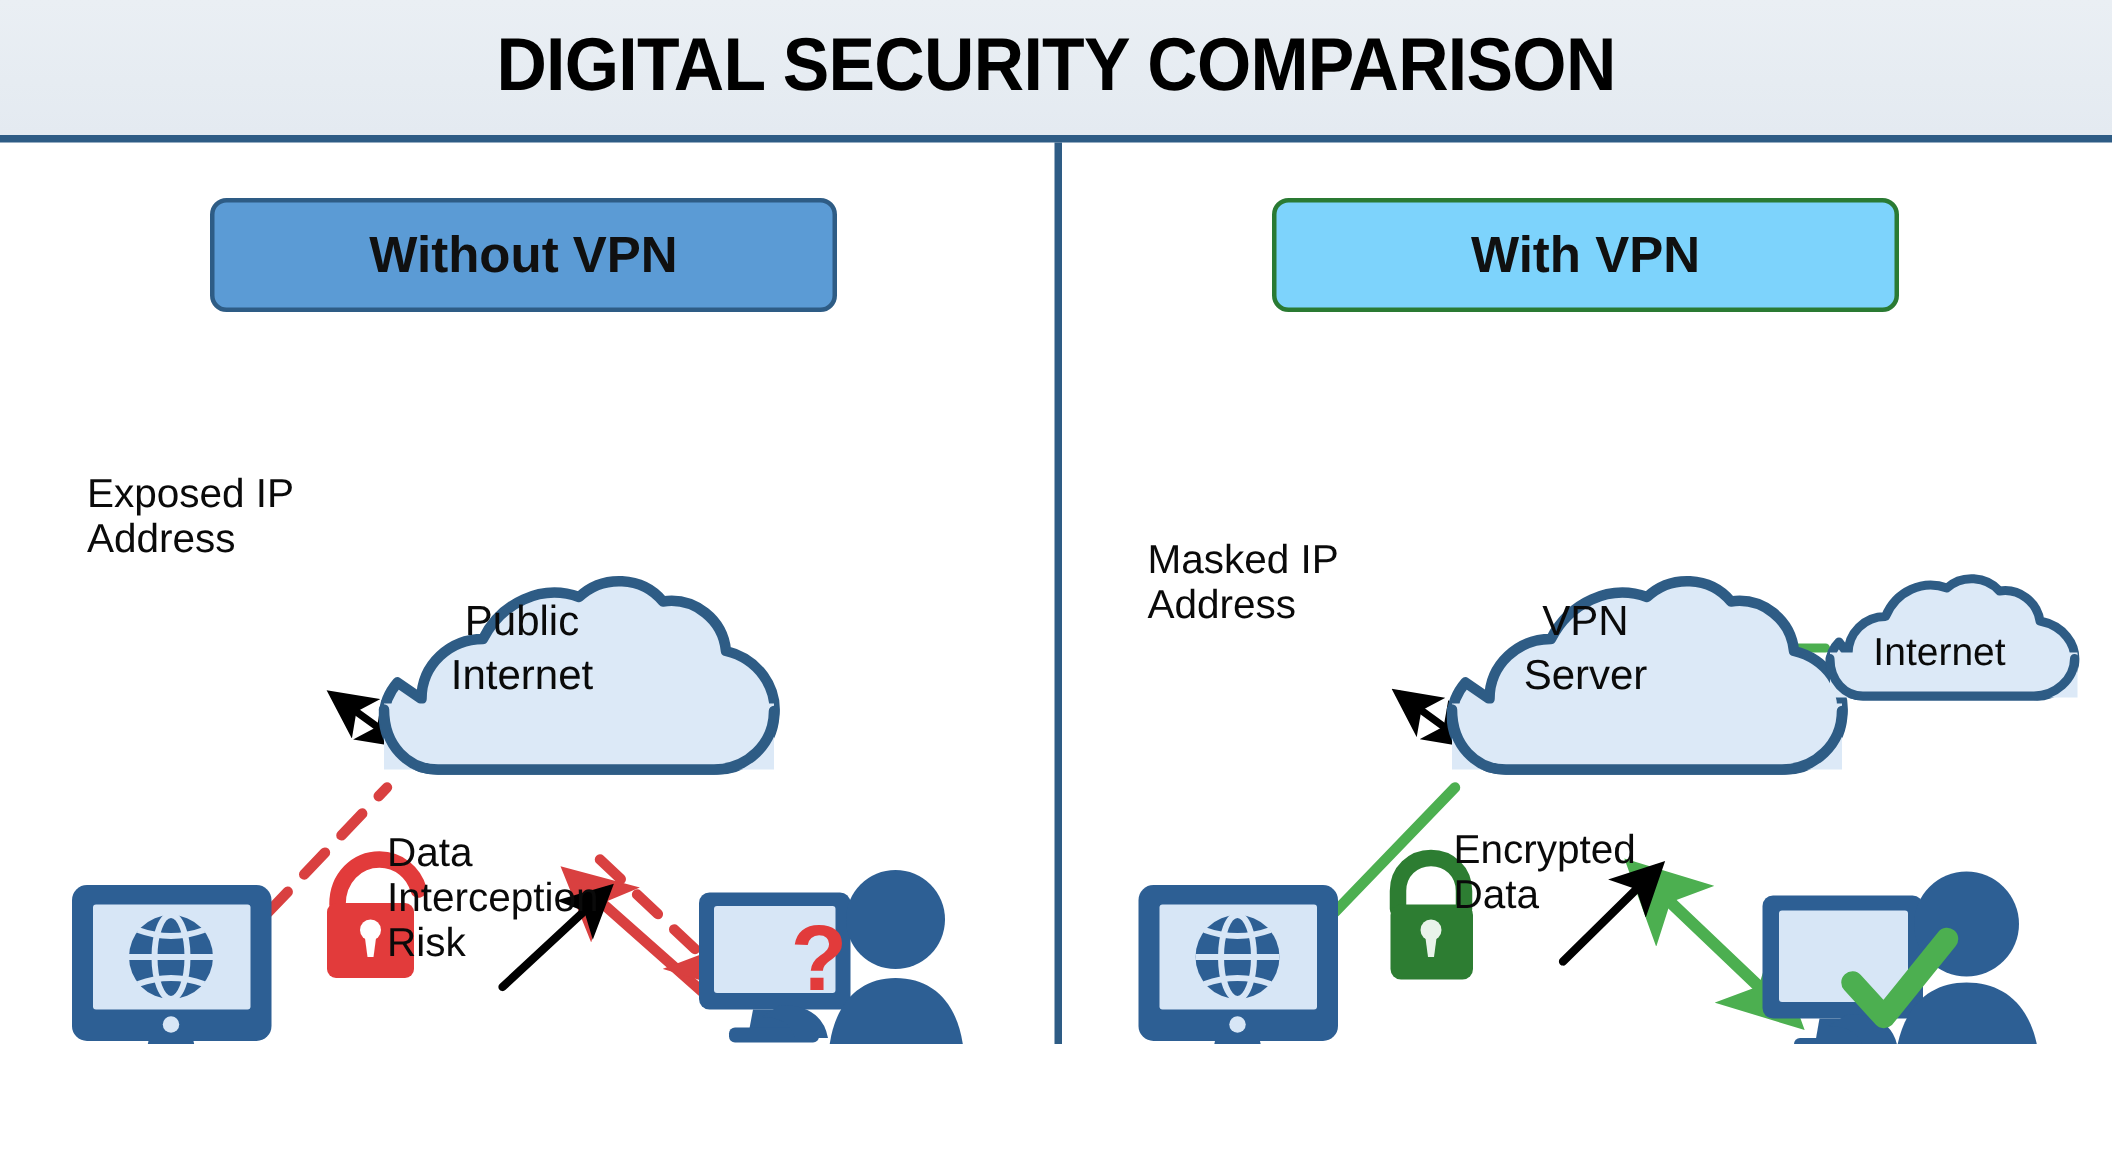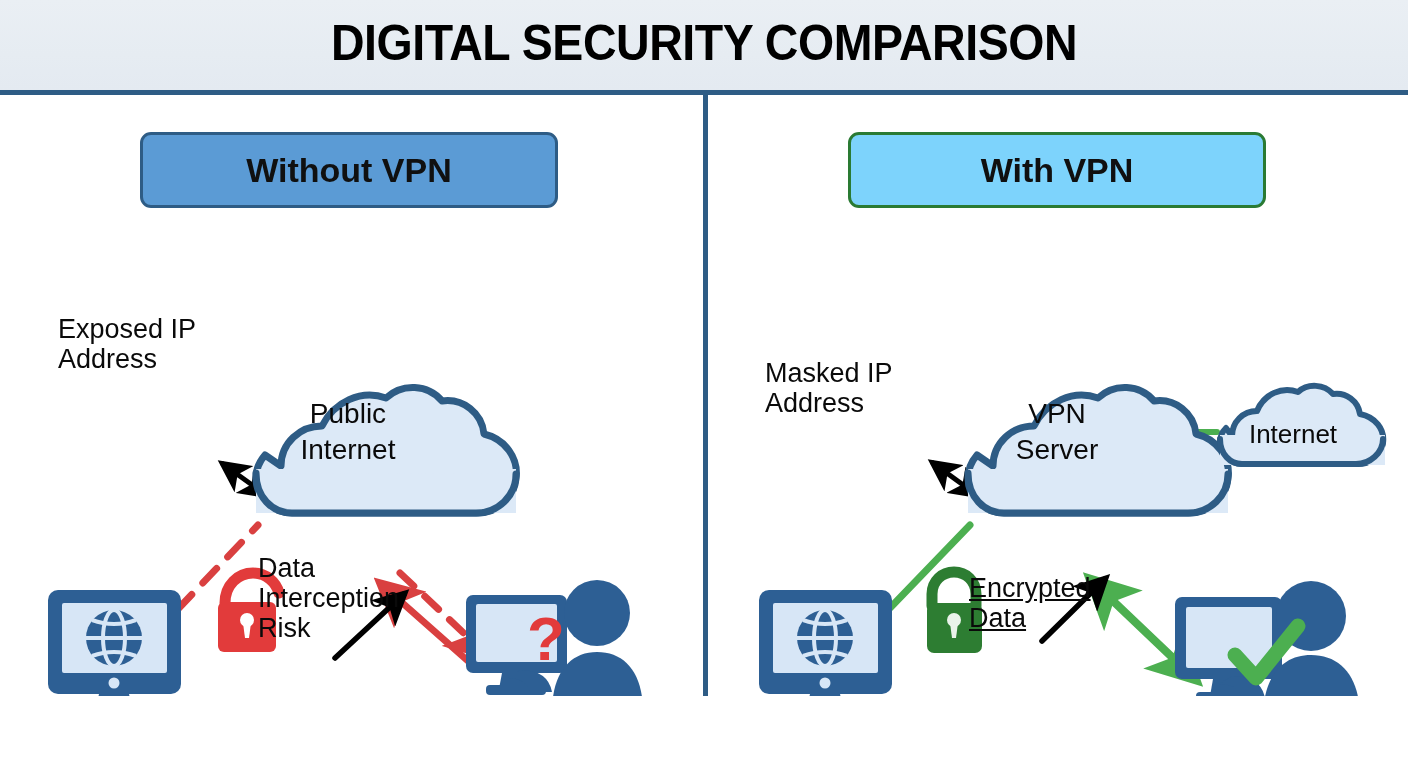--- a/index.html
+++ b/index.html
@@ -352,17 +352,17 @@
       </g>
 
       <g>
         <path d="M530,560 L551,583 L593,531" fill="none" stroke="#4caf50" stroke-width="15" stroke-linecap="round" stroke-linejoin="round"></path>
       </g>
     </svg>
 
     <div class="anno" id="right-ip-label" style="left:60px; top:219px; width:205px;margin-top:44px;">Masked IP
 Address</div>
 
-    <div class="anno" id="right-data-label" style="left:264px; top:478px; width:200px;text-decoration:underline;">Encrypted
+    <div class="anno" id="right-data-label" style="left:264px; top:456px; width:200px;">Encrypted
 Data</div>
   </div>
 
 </div>
 
 </body></html>

